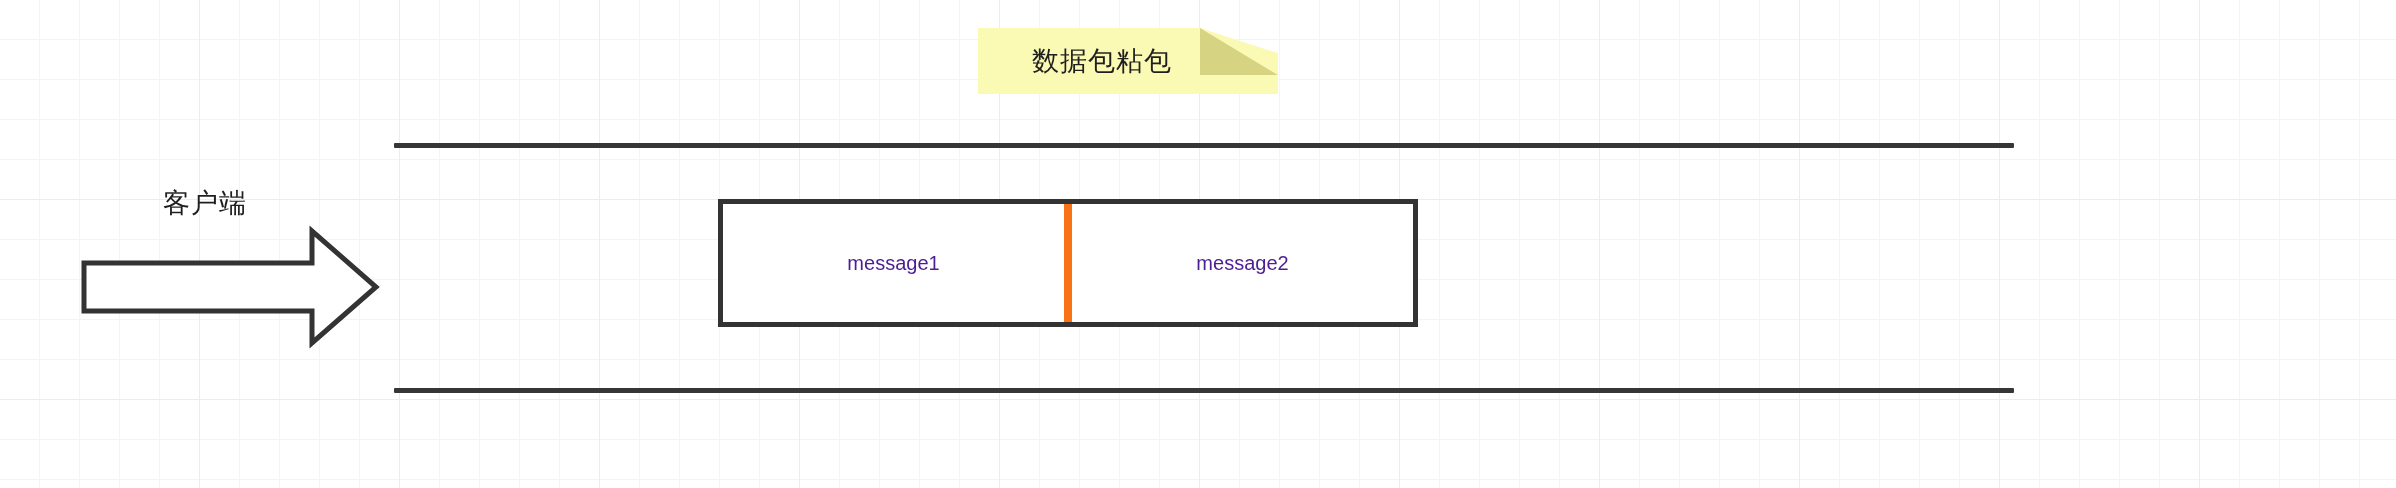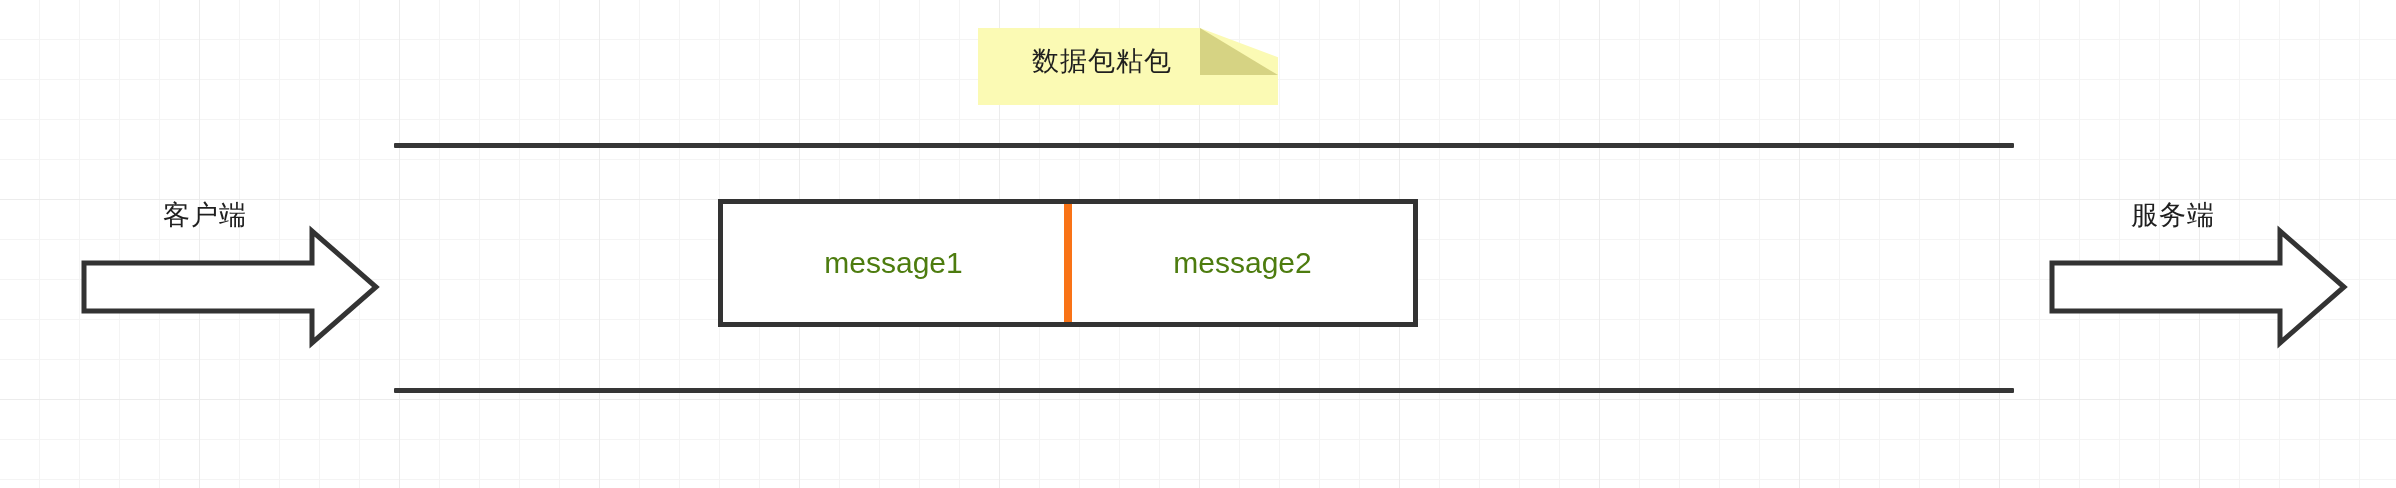--- a/index.html
+++ b/index.html
@@ -31,21 +31,21 @@
       40px 40px;
     background-position: -1px -1px, -1px -1px, -1px -1px, -1px -1px;
   }
 
   
   #sticky-note {
     position: absolute;
     left: 978px;
     top: 28px;
     width: 300px;
-    height: 77px;
+    height: 66px;
   }
   #sticky-note .note-body {
     position: absolute;
     inset: 0;
     background: #fbfab4;
     
     clip-path: polygon(0 0, 74% 0, 100% 38%, 100% 100%, 0 100%);
   }
   #sticky-note .note-fold {
     position: absolute;
@@ -99,22 +99,22 @@
     display: flex;
     border: 5px solid #333333;
     box-sizing: border-box;
     background: #ffffff;
   }
   .packet-box {
     flex: 1 1 0;
     display: flex;
     align-items: center;
     justify-content: center;
-    font-size: 30px;
-    color: #4d7c0f;
+    font-size: 20px;
+    color: #4c1d95;
     box-sizing: border-box;
     background: #ffffff;
   }
   .packet-box + .packet-box {
     border-left: 8px solid #f97316;
   }
 
   
   .endpoint {
     position: absolute;
@@ -127,21 +127,20 @@
   .endpoint-label {
     position: absolute;
     left: 0;
     top: 0;
     width: 250px;
     text-align: center;
     font-size: 27px;
     color: #1f1f1f;
     letter-spacing: 1px;
     white-space: nowrap;
-    margin-top: 12px;
   }
   .endpoint-arrow {
     position: absolute;
     left: 0;
     top: 42px;
     width: 300px;
     height: 120px;
   }
   .endpoint-arrow svg {
     display: block;
@@ -178,22 +177,14 @@
 
   <div class="endpoint" id="endpoint-client">
     <div class="endpoint-label">客户端</div>
     <div class="endpoint-arrow">
       <svg viewBox="0 0 300 120" preserveAspectRatio="none">
         <polygon points="4,36 232,36 232,4 296,60 232,116 232,84 4,84"></polygon>
       </svg>
     </div>
   </div>
 
-  <div class="endpoint" id="endpoint-server">
-    <div class="endpoint-label">服务端</div>
-    <div class="endpoint-arrow">
-      <svg viewBox="0 0 300 120" preserveAspectRatio="none">
-        <polygon points="4,36 232,36 232,4 296,60 232,116 232,84 4,84"></polygon>
-      </svg>
-    </div>
-  </div>
 
 </div>
 
 </body></html>

